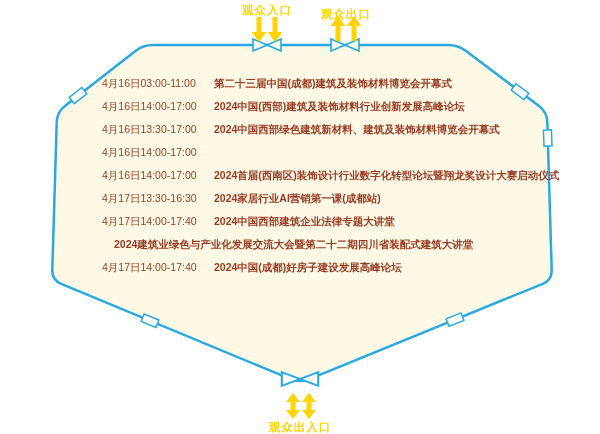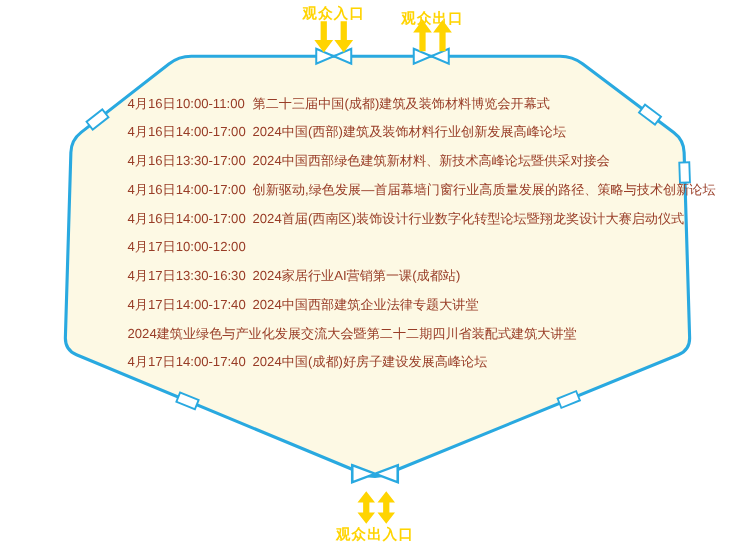--- a/index.html
+++ b/index.html
@@ -19,21 +19,21 @@
   }
   .lbl-in   { left:267px; top:3px; }
   .lbl-out  { left:346px; top:7px; }
   .lbl-both { left:300px; top:420px; }
   .schedule { position:absolute; left:102px; top:72px; width:460px; }
   .srow {
     display:flex; line-height:23px; font-size:10.5px;
     color:var(--schedule-text); white-space:nowrap;
   }
   .srow .time  { width:100px; flex:0 0 auto; }
-  .srow .title { margin-left:0; }
+  .srow .title { margin-left:12px;font-weight:bold; }
 </style>
 </head>
 <body>
 
 <div class="stage">
 
   <svg class="map" width="600" height="434" viewBox="0 0 600 434">
 
     <path class="outline" d="M 153 45 L 448 45 Q 458 45 466 51 L 539 106 Q 547 112 547.3 122
          L 551.7 270 Q 552 280 542.7 283.8 L 309.3 379.2 Q 300 383 290.8 379.2
@@ -59,41 +59,39 @@
     <path class="arrow" d="M 0 -13 L 7 -4 L 2.5 -4 L 2.5 4 L 7 4 L 0 13 L -7 4 L -2.5 4 L -2.5 -4 L -7 -4 Z" transform="translate(293,406)"></path>
     <path class="arrow" d="M 0 -13 L 7 -4 L 2.5 -4 L 2.5 4 L 7 4 L 0 13 L -7 4 L -2.5 4 L -2.5 -4 L -7 -4 Z" transform="translate(309,406)"></path>
   </svg>
 
   <div class="entrance-label lbl-in">观众入口</div>
   <div class="entrance-label lbl-out">观众出口</div>
   <div class="entrance-label lbl-both">观众出入口</div>
 
   <div class="schedule">
     <div class="srow">
-      <span class="time">4月16日10:00-11:00</span>
+      <span class="time">4月16日03:00-11:00</span>
       <span class="title">第二十三届中国(成都)建筑及装饰材料博览会开幕式</span>
     </div>
     <div class="srow">
       <span class="time">4月16日14:00-17:00</span>
       <span class="title">2024中国(西部)建筑及装饰材料行业创新发展高峰论坛</span>
     </div>
     <div class="srow">
       <span class="time">4月16日13:30-17:00</span>
-      <span class="title">2024中国西部绿色建筑新材料、新技术高峰论坛暨供采对接会</span>
+      <span class="title">2024中国西部绿色建筑新材料、建筑及装饰材料博览会开幕式</span>
     </div>
     <div class="srow">
       <span class="time">4月16日14:00-17:00</span>
-      <span class="title">创新驱动,绿色发展—首届幕墙门窗行业高质量发展的路径、策略与技术创新论坛</span>
     </div>
     <div class="srow">
       <span class="time">4月16日14:00-17:00</span>
       <span class="title">2024首届(西南区)装饰设计行业数字化转型论坛暨翔龙奖设计大赛启动仪式</span>
     </div>
     <div class="srow">
-      <span class="time">4月17日10:00-12:00</span>
     </div>
     <div class="srow">
       <span class="time">4月17日13:30-16:30</span>
       <span class="title">2024家居行业AI营销第一课(成都站)</span>
     </div>
     <div class="srow">
       <span class="time">4月17日14:00-17:40</span>
       <span class="title">2024中国西部建筑企业法律专题大讲堂</span>
     </div>
     <div class="srow">

